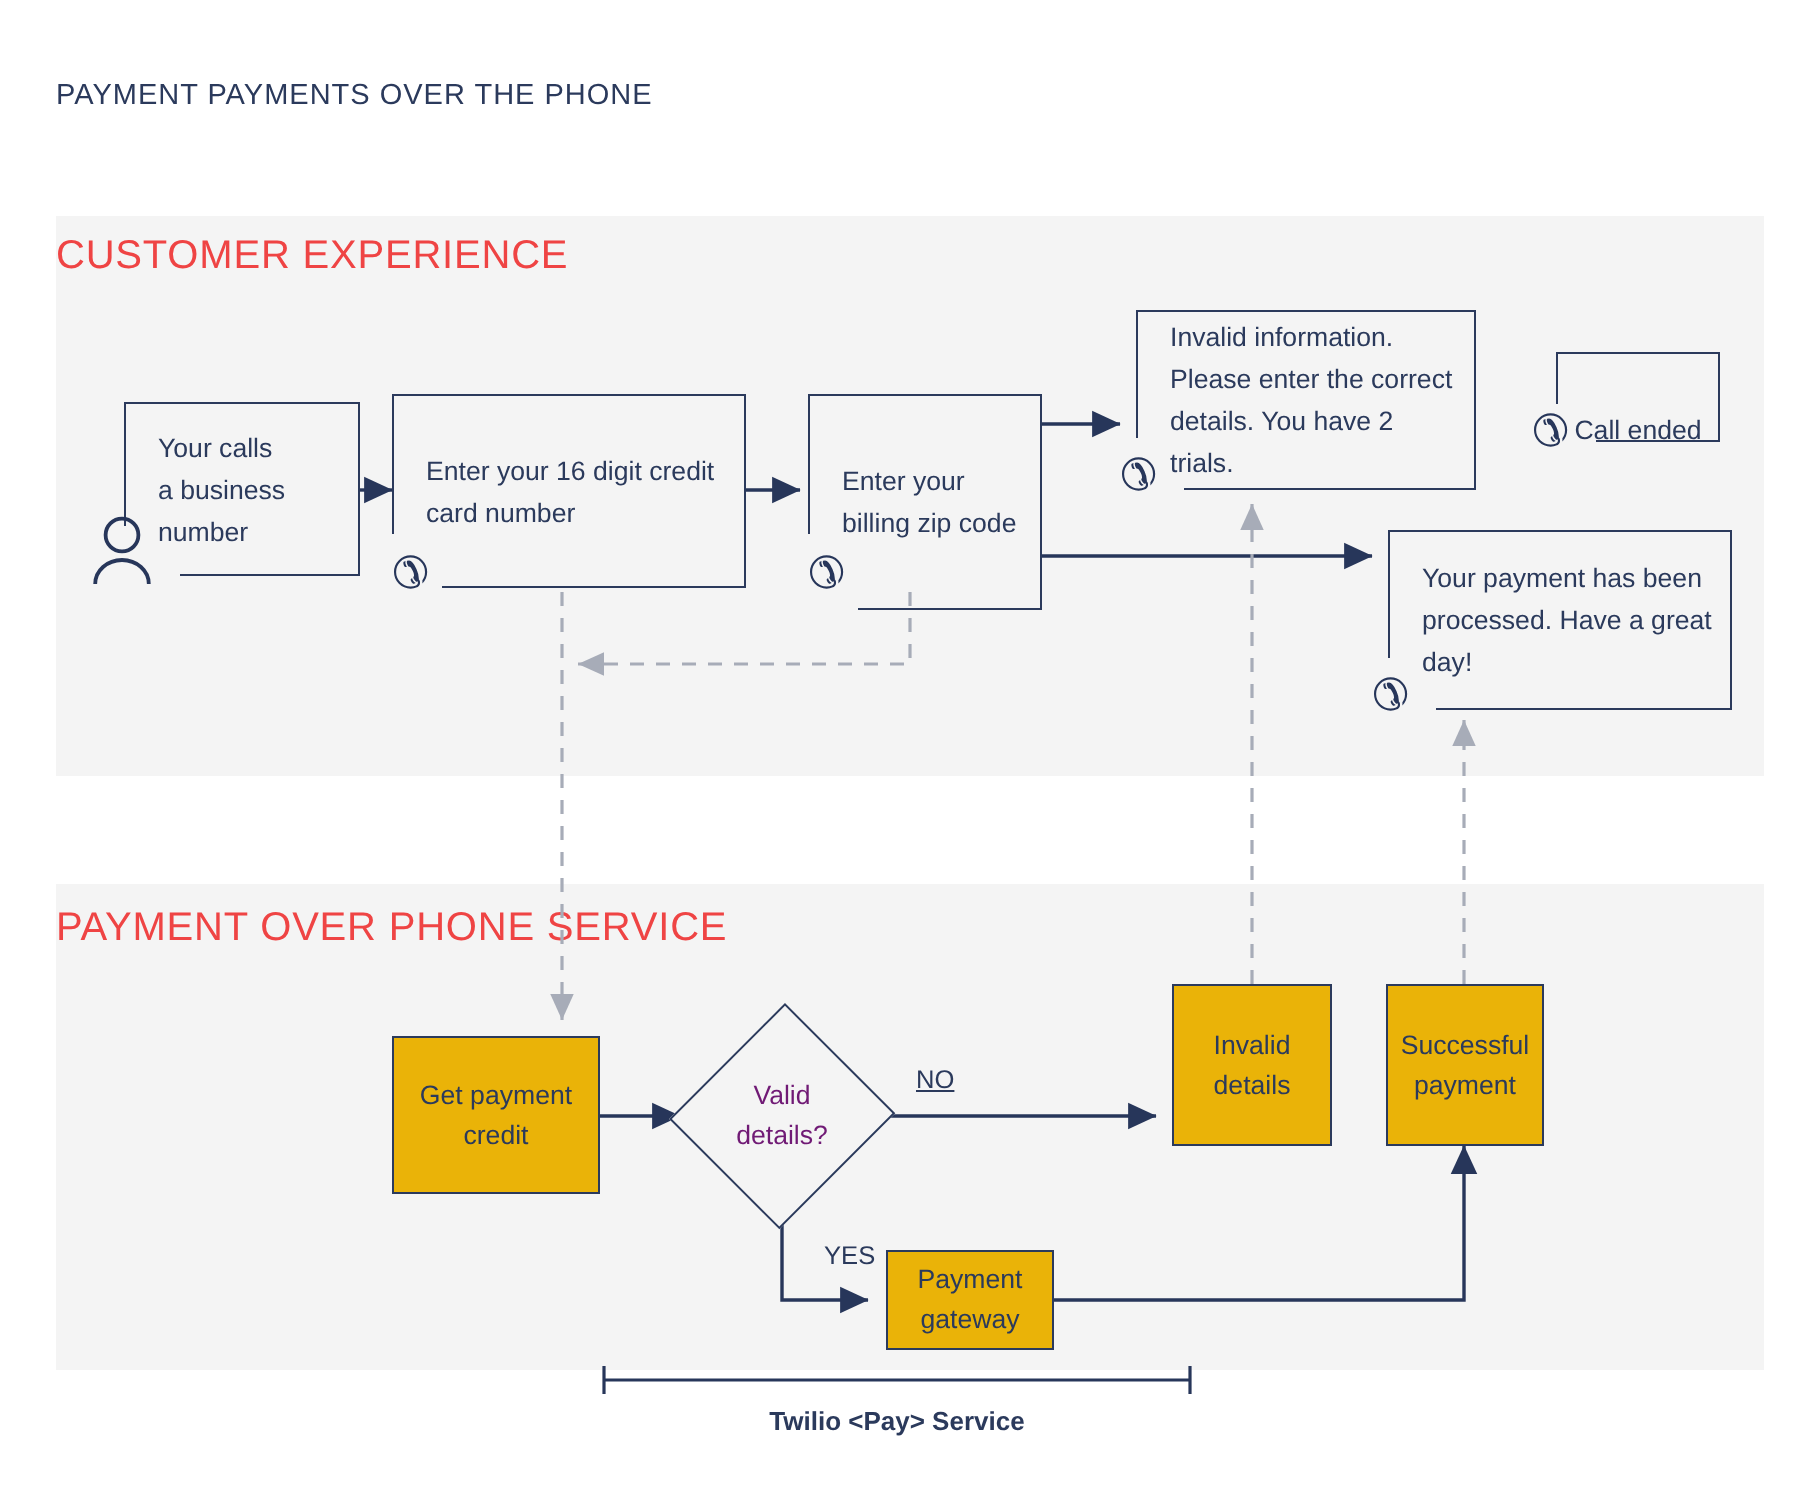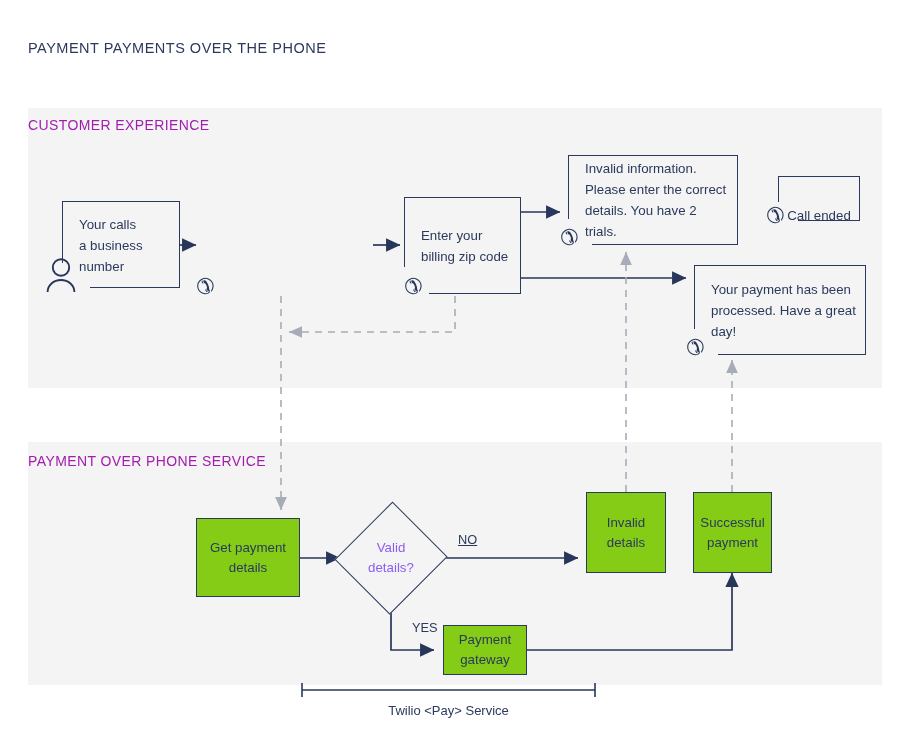--- a/index.html
+++ b/index.html
@@ -12,21 +12,21 @@
 
   .band{position:absolute;background:#f4f4f4;}
   #band-customer{left:28px;top:108px;width:854px;height:280px;}
   #band-service{left:28px;top:442px;width:854px;height:243px;}
 
   .page-title{
     position:absolute;left:28px;top:40px;
     font-size:14.5px;letter-spacing:.5px;color:#2b3a5c;
   }
   .band-title{
-    position:absolute;font-size:14px;letter-spacing:.4px;color:#a21caf;
+    position:absolute;font-size:20px;letter-spacing:.4px;color:#ef4444;
   }
   #title-customer{left:28px;top:117px;}
   #title-service{left:28px;top:453px;}
 
   
   #wires{position:absolute;left:0;top:0;width:910px;height:744px;}
 
   
   .speech{position:absolute;box-sizing:border-box;}
   .speech .frame{
@@ -48,37 +48,37 @@
   }
   .speech .txt.center{left:0;right:0;text-align:center;margin-top:16px;}
 
   
   .ico{position:absolute;line-height:1;color:#27365a;}
   .phone-ico{font-size:22px;transform:scaleX(-1);}
 
   
   .pbox{
     position:absolute;box-sizing:border-box;
-    border:1.6px solid #2b3a5c;background:#84cc16;
+    border:1.6px solid #2b3a5c;background:#eab308;
     display:flex;align-items:center;justify-content:center;text-align:center;
     font-size:13.3px;line-height:20px;color:#2b3a5c;white-space:pre-line;
   }
 
   
   .diamond{position:absolute;}
   .diamond .shape{
     position:absolute;left:50%;top:50%;
     width:70.7%;height:70.7%;
     transform:translate(-50%,-50%) rotate(45deg);
     border:1.6px solid #2b3a5c;background:#f4f4f4;box-sizing:border-box;
   }
   .diamond .lbl{
     position:absolute;left:0;right:0;top:50%;transform:translateY(-50%);
     text-align:center;font-size:13.3px;line-height:20px;
-    color:#8b5cf6;white-space:pre-line;
+    color:#701a75;white-space:pre-line;
   }
 
   .edge-label{
     position:absolute;font-size:12.8px;color:#2b3a5c;white-space:nowrap;
   }
   .bracket-label{
     position:absolute;font-size:13px;color:#2b3a5c;white-space:nowrap;
     text-align:center;
   }
 </style>
@@ -147,23 +147,30 @@
     <div class="edge-bottom" style="width:90px;"></div>
     <div class="txt">Your calls
 a business
 number</div>
   </div>
   <svg class="ico" style="left:44px;top:256px;width:34px;height:38px;" viewBox="0 0 34 38">
     <circle cx="17" cy="11.5" r="8.2" fill="none" stroke="#27365a" stroke-width="1.9"></circle>
     <path d="M3.6,36 a13.4,12 0 0 1 26.8,0" fill="none" stroke="#27365a" stroke-width="1.9"></path>
   </svg>
 
+  <div class="speech" style="left:196px;top:197px;width:177px;height:97px;">
+    <div class="frame"></div>
+    <div class="edge-left" style="height:70px;"></div>
+    <div class="edge-bottom" style="width:152px;"></div>
+    <div class="txt">Enter your 16 digit credit
+card number</div>
+  </div>
   <div class="ico phone-ico" style="left:196px;top:276px;">✆</div>
 
-  <div class="speech" style="left:404px;top:197px;width:117px;height:97px;">
+  <div class="speech" style="left:404px;top:197px;width:117px;height:108px;">
     <div class="frame"></div>
     <div class="edge-left" style="height:70px;"></div>
     <div class="edge-bottom" style="width:92px;"></div>
     <div class="txt">Enter your
 billing zip code</div>
   </div>
   <div class="ico phone-ico" style="left:404px;top:276px;">✆</div>
 
   <div class="speech" style="left:568px;top:155px;width:170px;height:90px;">
     <div class="frame"></div>
@@ -187,35 +194,35 @@
     <div class="frame"></div>
     <div class="edge-left" style="height:64px;"></div>
     <div class="edge-bottom" style="width:148px;"></div>
     <div class="txt">Your payment has been
 processed. Have a great
 day!</div>
   </div>
   <div class="ico phone-ico" style="left:686px;top:337px;">✆</div>
 
   <div class="pbox" style="left:196px;top:518px;width:104px;height:79px;">Get payment
-details</div>
+credit</div>
 
   <div class="diamond" style="left:336px;top:500px;width:110px;height:116px;">
     <div class="shape"></div>
     <div class="lbl">Valid
 details?</div>
   </div>
 
   <div class="edge-label" style="left:458px;top:532px;text-decoration:underline;">NO</div>
   <div class="edge-label" style="left:368px;top:620px;margin-left:44px;">YES</div>
 
   <div class="pbox" style="left:586px;top:492px;width:80px;height:81px;">Invalid
 details</div>
 
   <div class="pbox" style="left:693px;top:492px;width:79px;height:81px;">Successful
 payment</div>
 
   <div class="pbox" style="left:443px;top:625px;width:84px;height:50px;">Payment
 gateway</div>
 
-  <div class="bracket-label" style="left:302px;top:703px;width:293px;">Twilio &lt;Pay&gt; Service</div>
+  <div class="bracket-label" style="left:302px;top:703px;width:293px;font-weight:bold;">Twilio &lt;Pay&gt; Service</div>
 
 </div>
 
 </body></html>

